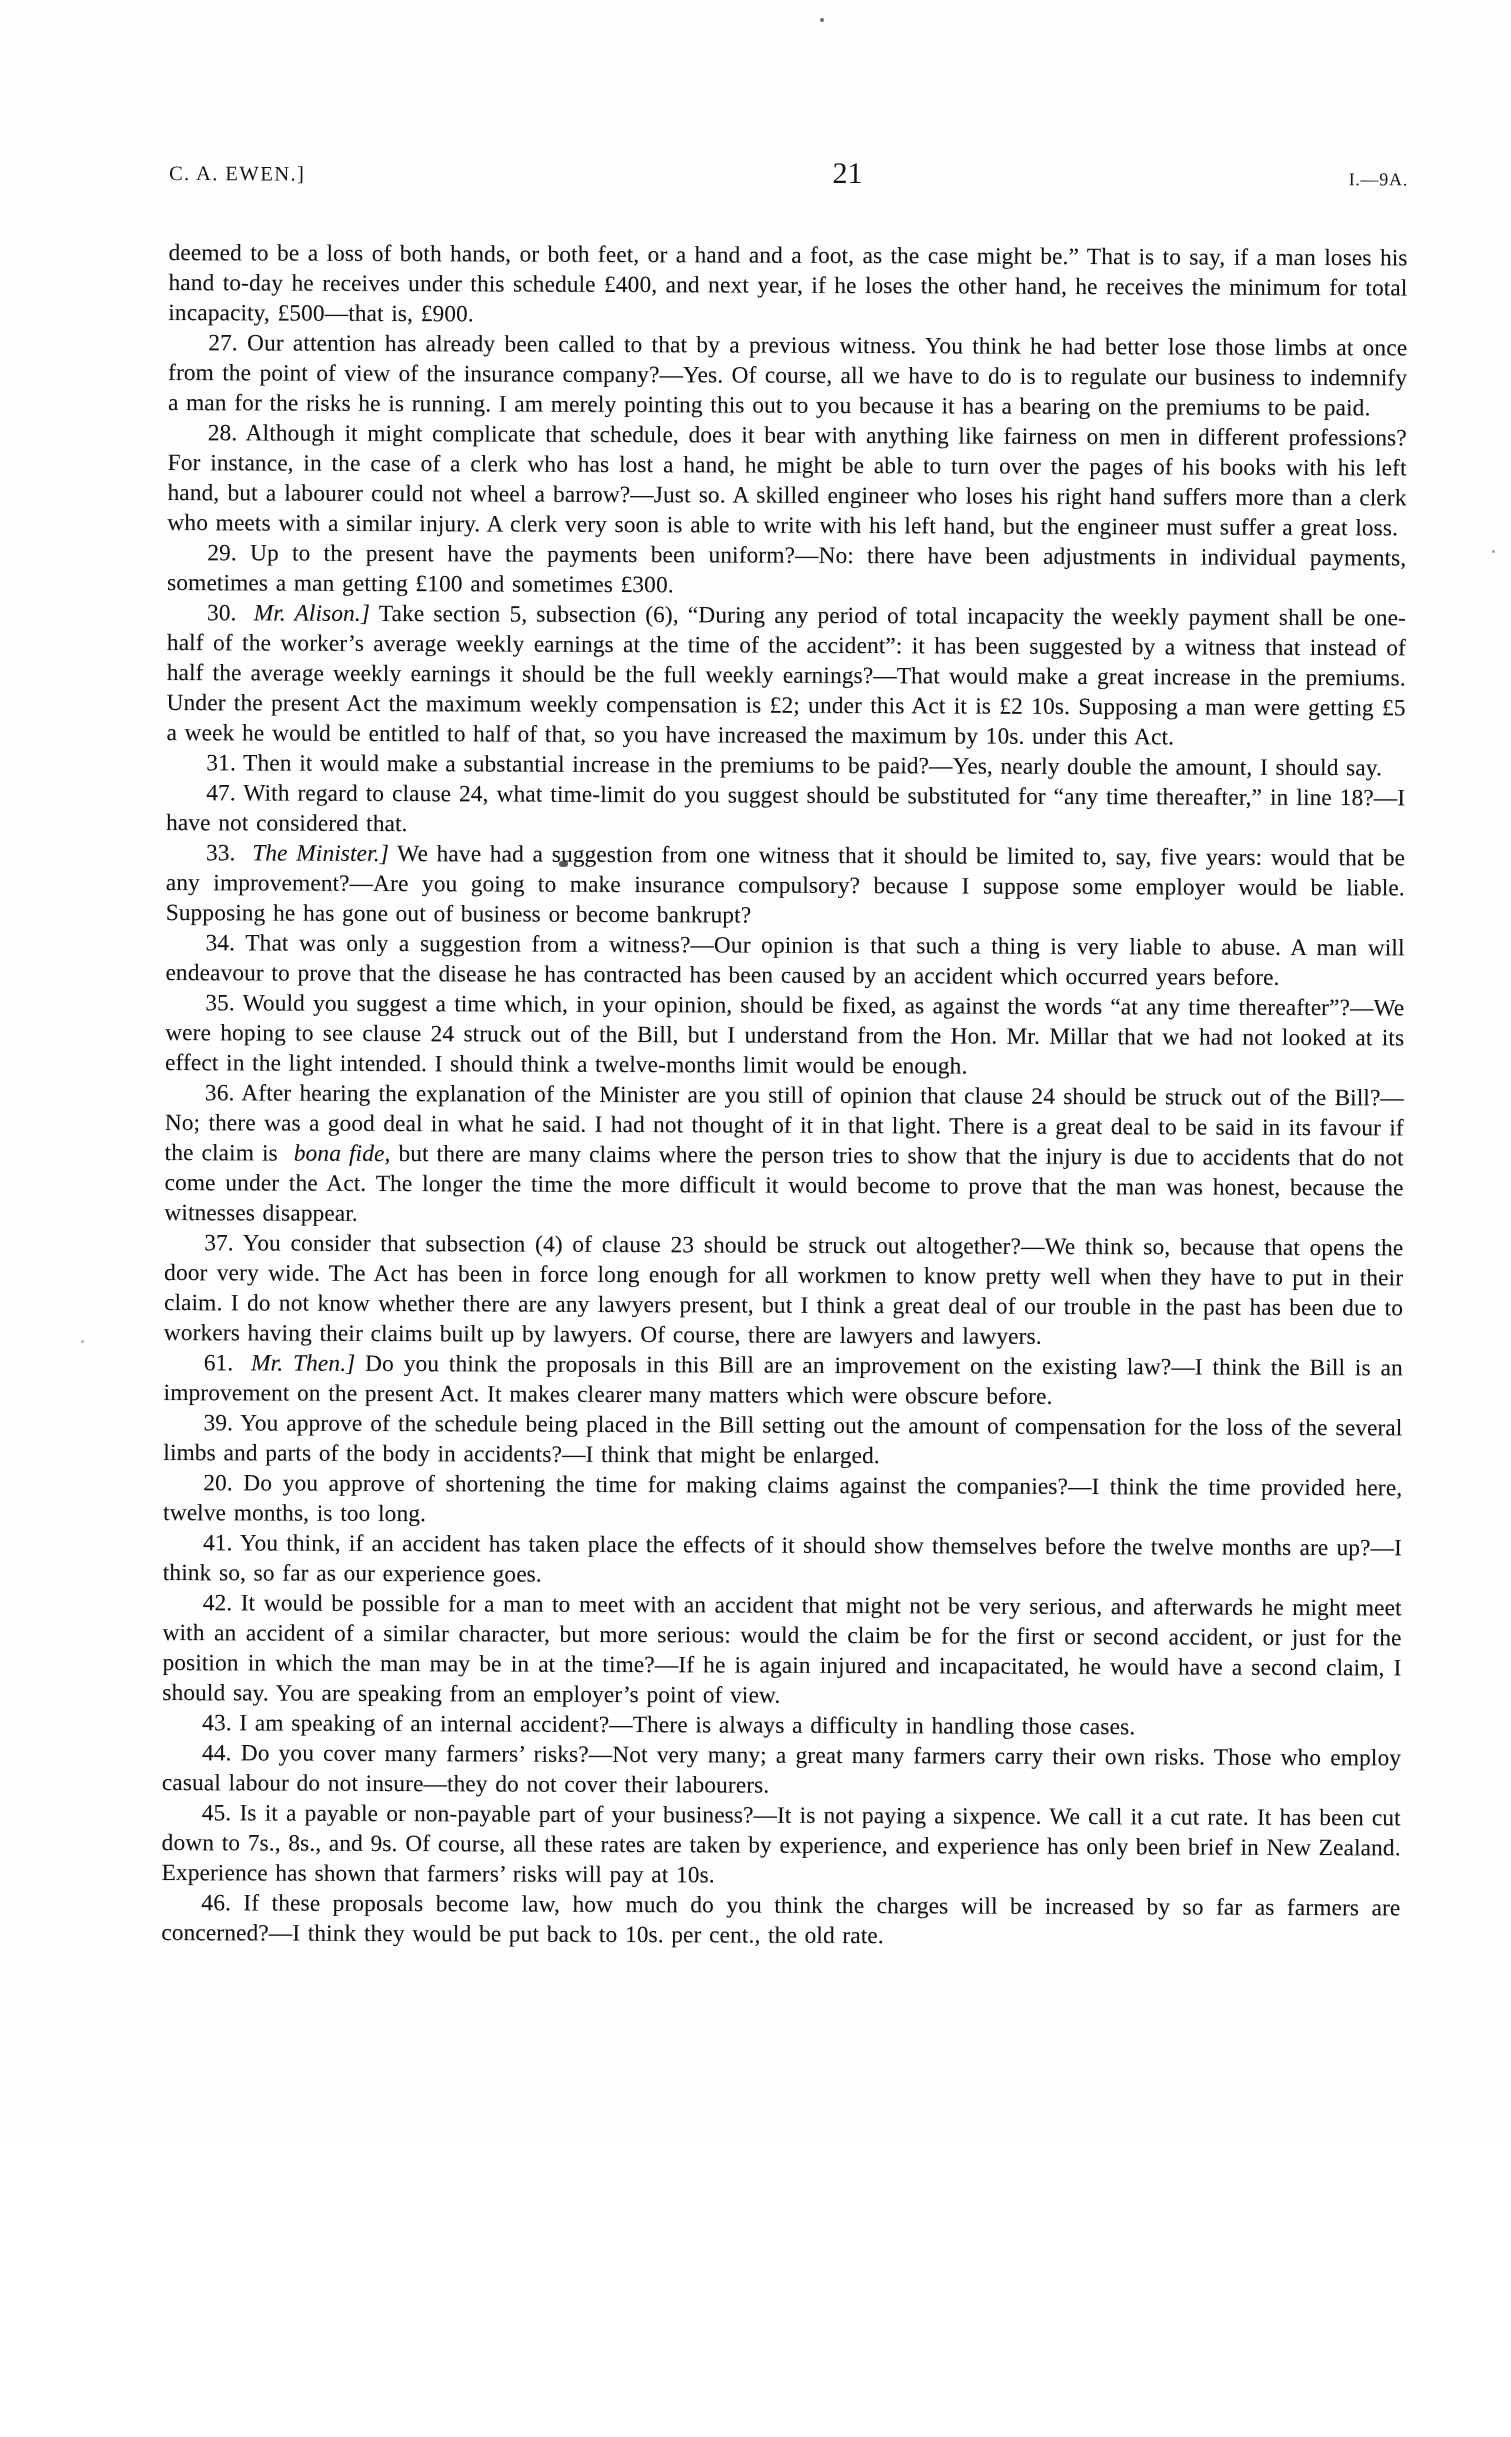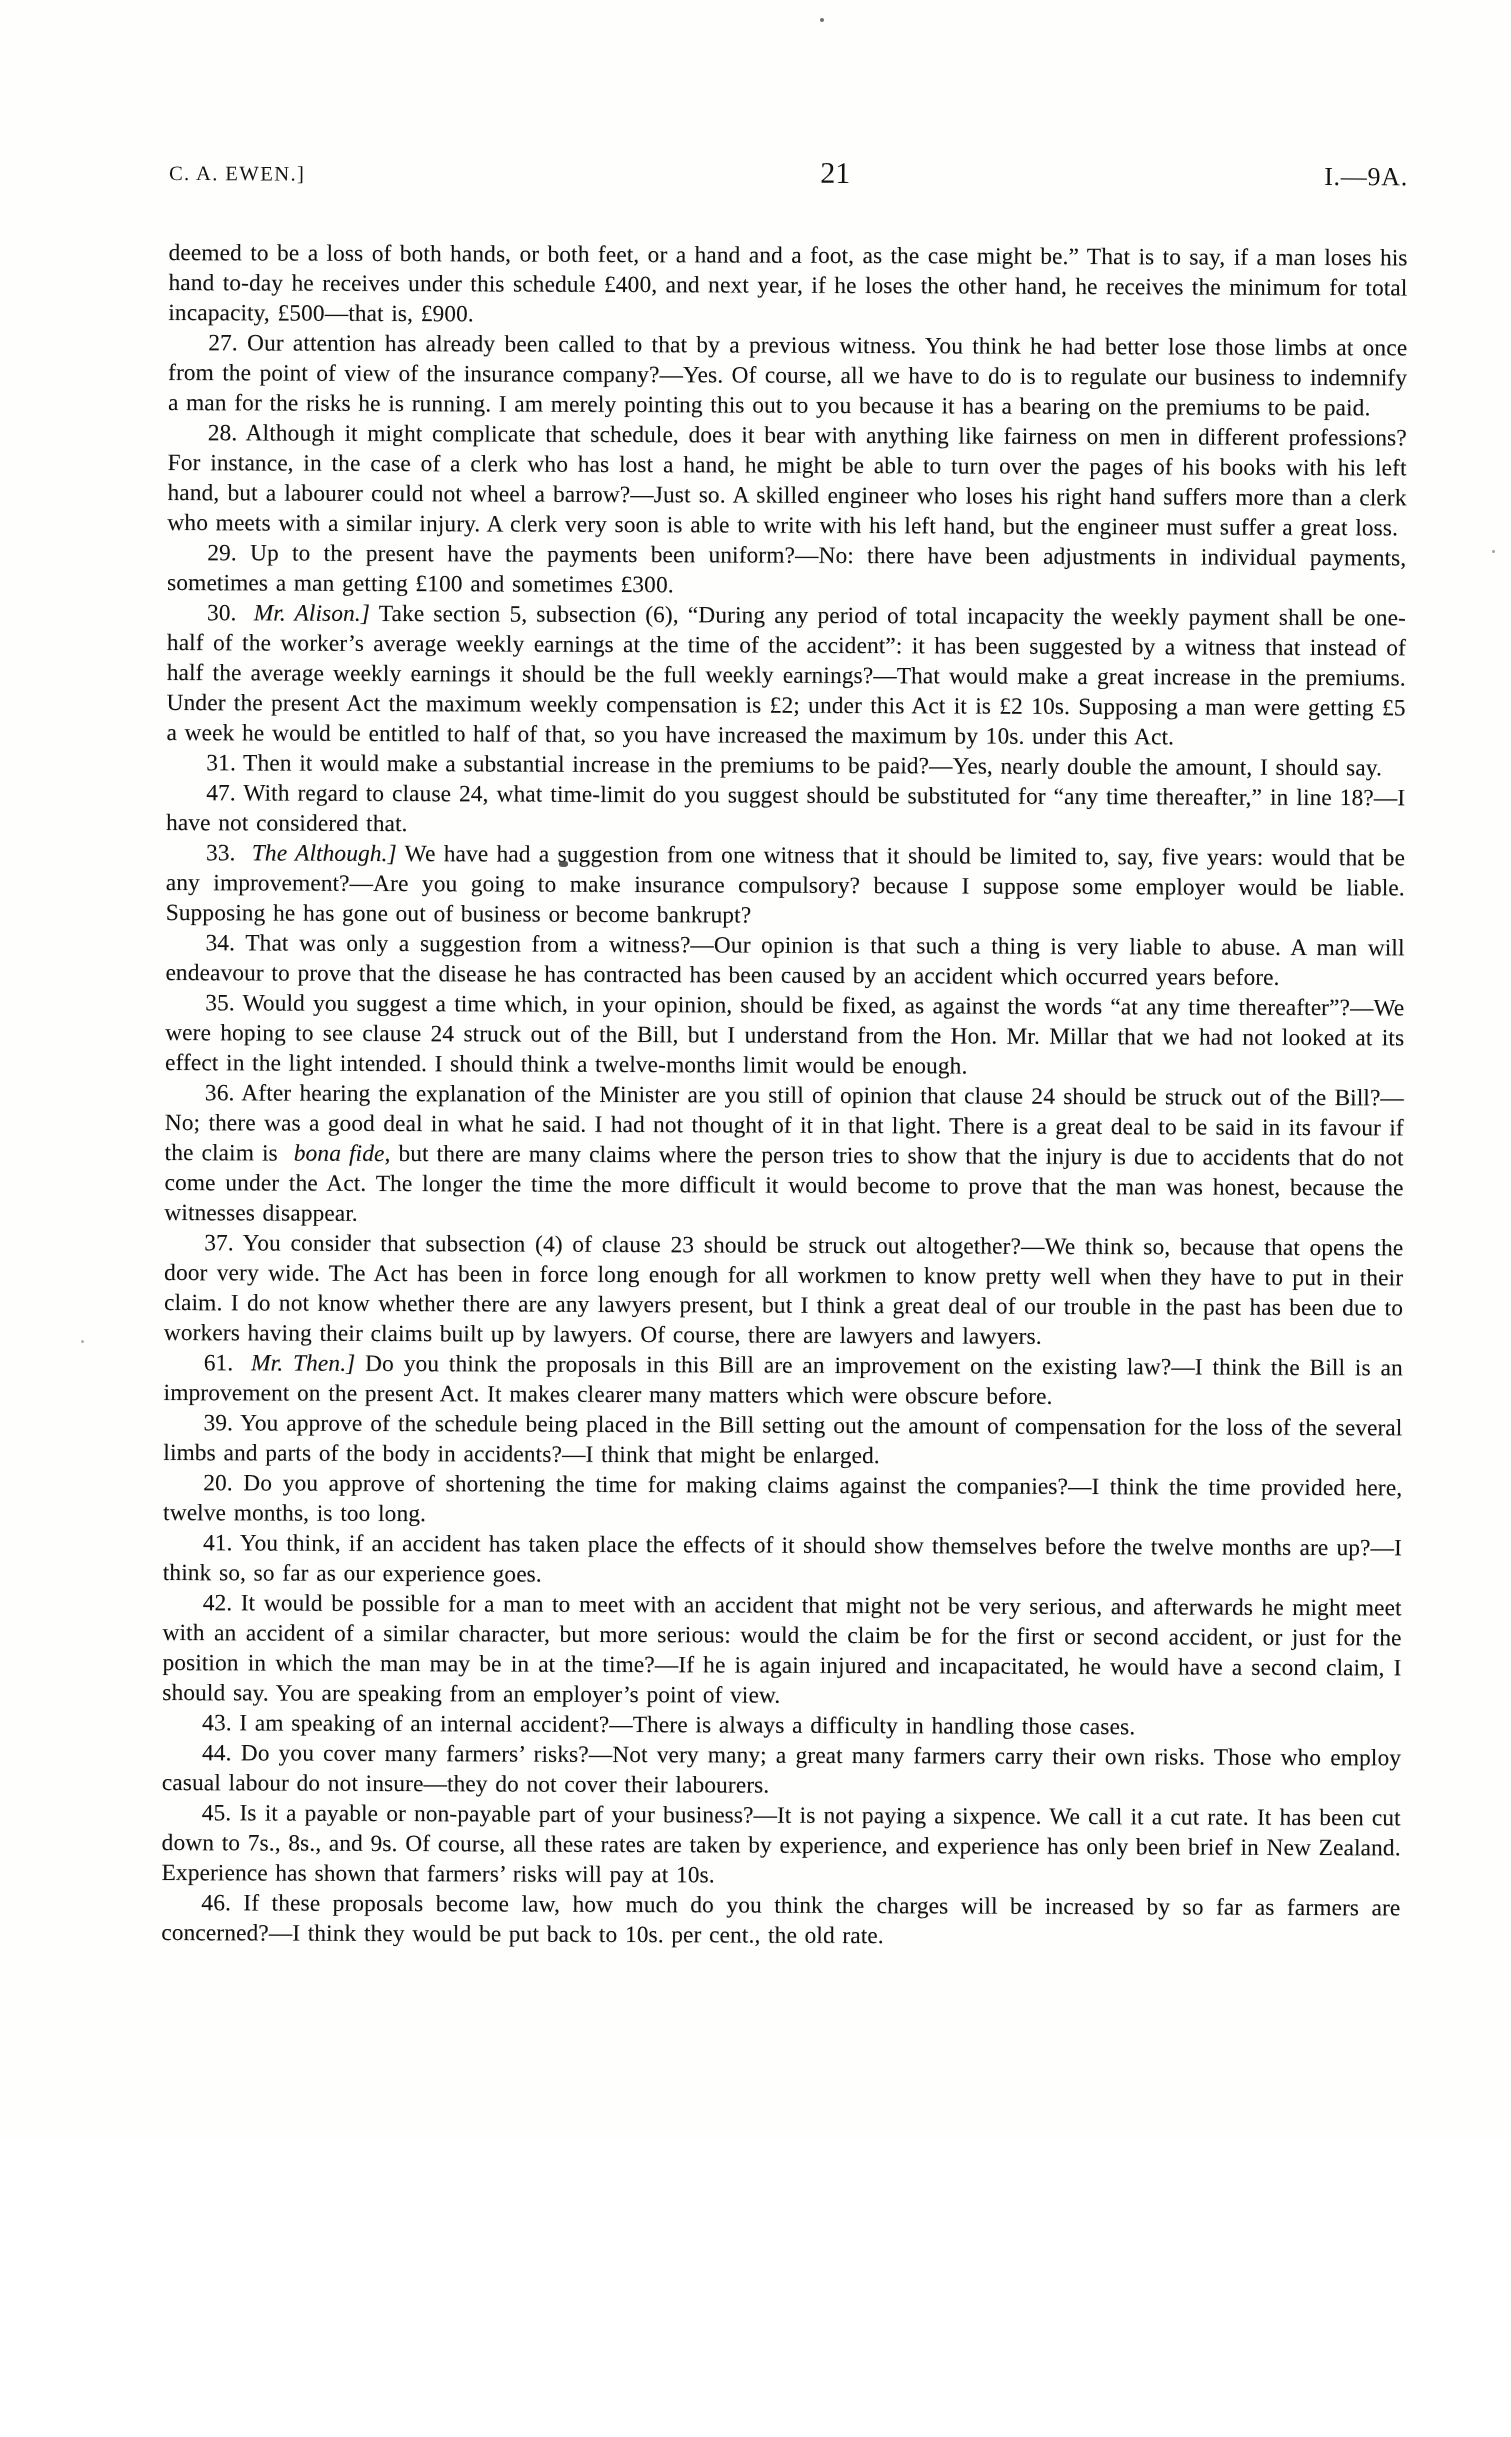--- a/index.html
+++ b/index.html
@@ -40,21 +40,21 @@
     font-size: 20.6px;
     letter-spacing: 1.4px;
     font-weight: 400;
   }
   .page-number {
     font-size: 30px;
     font-weight: 400;
     margin-left: 41px;
   }
   .paper-ref {
-    font-size: 26px;
+    font-size: 18px;
     letter-spacing: 0.7px;
   }
   .text-block {
     font-size: 23.4px;
     line-height: 30px;
     text-align: justify;
     letter-spacing: 0.1px;
     word-spacing: 1.7px;
     text-shadow: 0.3px 0.3px 0 rgba(10,10,10,0.28);
   }
@@ -89,21 +89,21 @@
     </div>
 
     <div class="text-block">
         <p class=""><span>deemed to be a loss of both hands, or both feet, or a hand and a foot, as the case might be.” That is to say, if a man loses his hand to-day he receives under this schedule £400, and next year, if he loses the other hand, he receives the minimum for total incapacity, £500—that is, £900.</span></p>
         <p class="indent"><span>27. Our attention has already been called to that by a previous witness. You think he had better lose those limbs at once from the point of view of the insurance company?—Yes. Of course, all we have to do is to regulate our business to indemnify a man for the risks he is running. I am merely pointing this out to you because it has a bearing on the premiums to be paid.</span></p>
         <p class="indent"><span>28. Although it might complicate that schedule, does it bear with anything like fairness on men in different professions? For instance, in the case of a clerk who has lost a hand, he might be able to turn over the pages of his books with his left hand, but a labourer could not wheel a barrow?—Just so. A skilled engineer who loses his right hand suffers more than a clerk who meets with a similar injury. A clerk very soon is able to write with his left hand, but the engineer must suffer a great loss.</span></p>
         <p class="indent"><span>29. Up to the present have the payments been uniform?—No: there have been adjustments in individual payments, sometimes a man getting £100 and sometimes £300.</span></p>
         <p class="indent"><span>30. </span><span class="it">Mr. Alison.]</span><span> Take section 5, subsection (6), “During any period of total incapacity the weekly payment shall be one-half of the worker’s average weekly earnings at the time of the accident”: it has been suggested by a witness that instead of half the average weekly earnings it should be the full weekly earnings?—That would make a great increase in the premiums. Under the present Act the maximum weekly compensation is £2; under this Act it is £2 10s. Supposing a man were getting £5 a week he would be entitled to half of that, so you have increased the maximum by 10s. under this Act.</span></p>
         <p class="indent"><span>31. Then it would make a substantial increase in the premiums to be paid?—Yes, nearly double the amount, I should say.</span></p>
         <p class="indent"><span>47. With regard to clause 24, what time-limit do you suggest should be substituted for “any time thereafter,” in line 18?—I have not considered that.</span></p>
-        <p class="indent"><span>33. </span><span class="it">The Although.]</span><span> We have had a suggestion from one witness that it should be limited to, say, five years: would that be any improvement?—Are you going to make insurance compulsory? because I suppose some employer would be liable. Supposing he has gone out of business or become bankrupt?</span></p>
+        <p class="indent"><span>33. </span><span class="it">The Minister.]</span><span> We have had a suggestion from one witness that it should be limited to, say, five years: would that be any improvement?—Are you going to make insurance compulsory? because I suppose some employer would be liable. Supposing he has gone out of business or become bankrupt?</span></p>
         <p class="indent"><span>34. That was only a suggestion from a witness?—Our opinion is that such a thing is very liable to abuse. A man will endeavour to prove that the disease he has contracted has been caused by an accident which occurred years before.</span></p>
         <p class="indent"><span>35. Would you suggest a time which, in your opinion, should be fixed, as against the words “at any time thereafter”?—We were hoping to see clause 24 struck out of the Bill, but I understand from the Hon. Mr. Millar that we had not looked at its effect in the light intended. I should think a twelve-months limit would be enough.</span></p>
         <p class="indent"><span>36. After hearing the explanation of the Minister are you still of opinion that clause 24 should be struck out of the Bill?—No; there was a good deal in what he said. I had not thought of it in that light. There is a great deal to be said in its favour if the claim is </span><span class="it">bona fide</span><span>, but there are many claims where the person tries to show that the injury is due to accidents that do not come under the Act. The longer the time the more difficult it would become to prove that the man was honest, because the witnesses disappear.</span></p>
         <p class="indent"><span>37. You consider that subsection (4) of clause 23 should be struck out altogether?—We think so, because that opens the door very wide. The Act has been in force long enough for all workmen to know pretty well when they have to put in their claim. I do not know whether there are any lawyers present, but I think a great deal of our trouble in the past has been due to workers having their claims built up by lawyers. Of course, there are lawyers and lawyers.</span></p>
         <p class="indent"><span>61. </span><span class="it">Mr. Then.]</span><span> Do you think the proposals in this Bill are an improvement on the existing law?—I think the Bill is an improvement on the present Act. It makes clearer many matters which were obscure before.</span></p>
         <p class="indent"><span>39. You approve of the schedule being placed in the Bill setting out the amount of compensation for the loss of the several limbs and parts of the body in accidents?—I think that might be enlarged.</span></p>
         <p class="indent"><span>20. Do you approve of shortening the time for making claims against the companies?—I think the time provided here, twelve months, is too long.</span></p>
         <p class="indent"><span>41. You think, if an accident has taken place the effects of it should show themselves before the twelve months are up?—I think so, so far as our experience goes.</span></p>
         <p class="indent"><span>42. It would be possible for a man to meet with an accident that might not be very serious, and afterwards he might meet with an accident of a similar character, but more serious: would the claim be for the first or second accident, or just for the position in which the man may be in at the time?—If he is again injured and incapacitated, he would have a second claim, I should say. You are speaking from an employer’s point of view.</span></p>
         <p class="indent"><span>43. I am speaking of an internal accident?—There is always a difficulty in handling those cases.</span></p>

